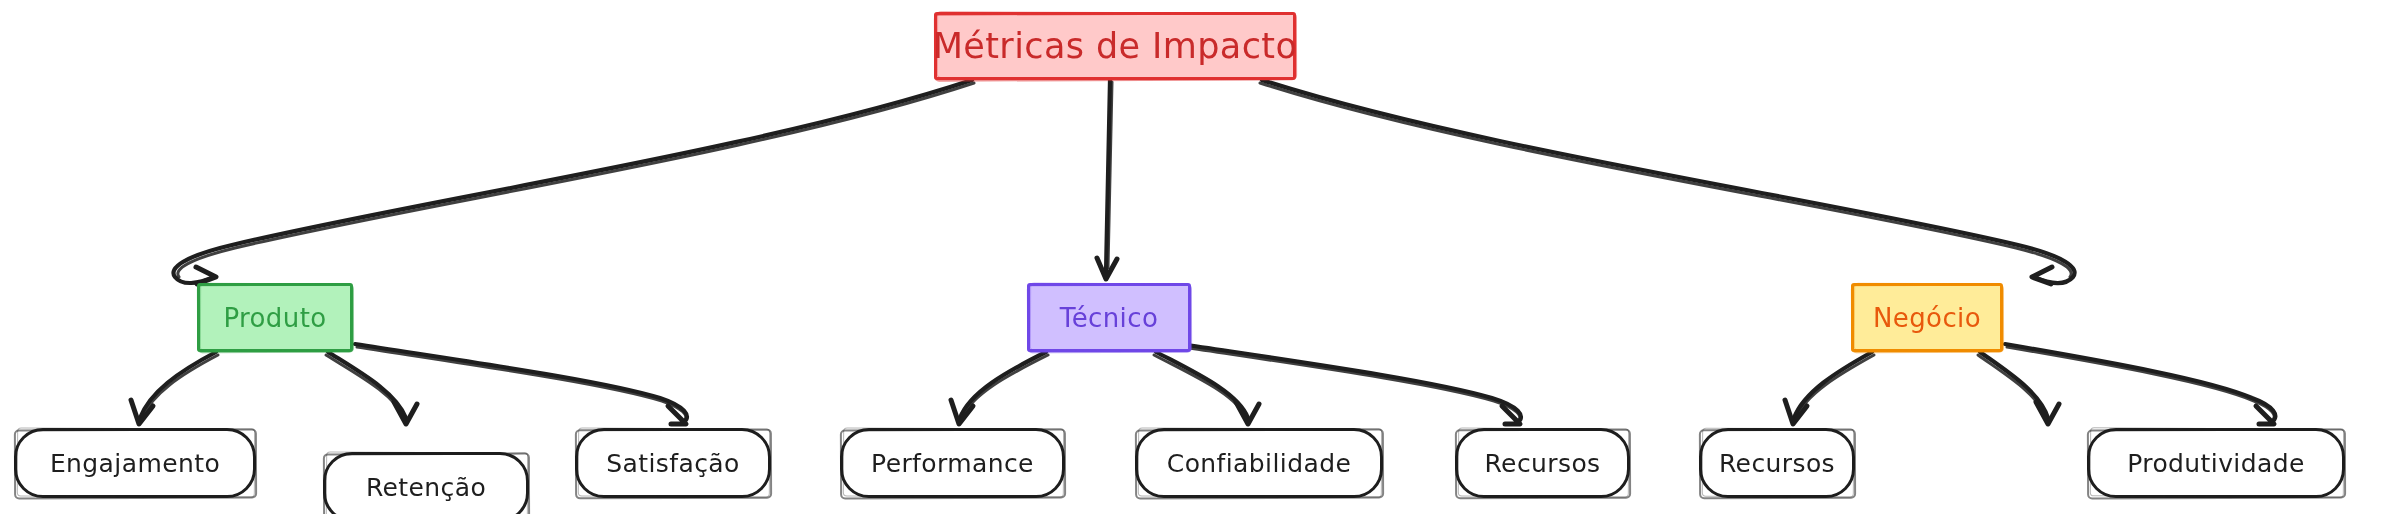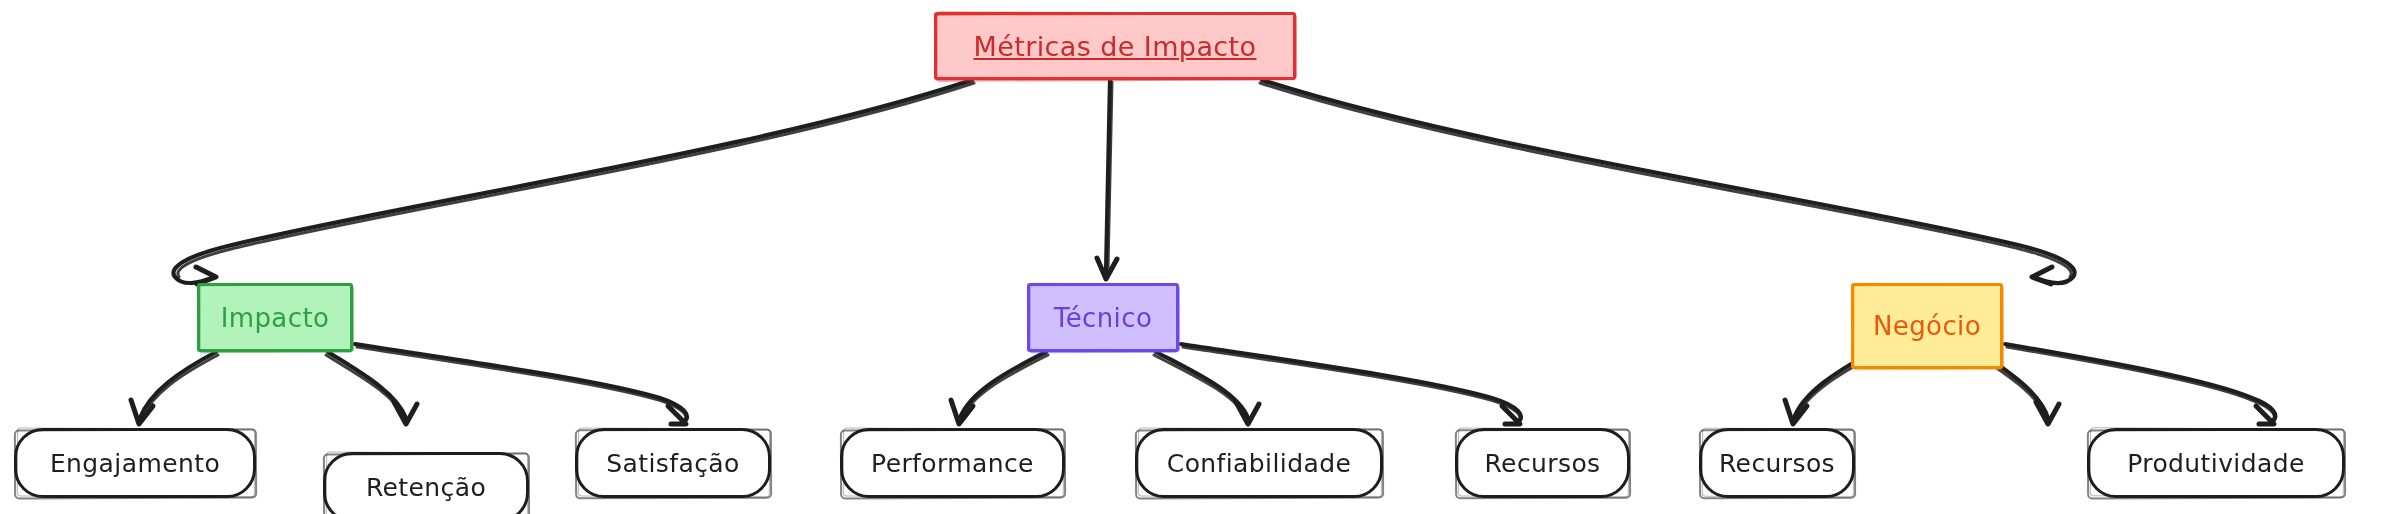--- a/index.html
+++ b/index.html
@@ -65,41 +65,41 @@
     pointer-events:none;
   }
 
   
   #node-root{
     left:934px; top:12px; width:362px; height:68px;
     background:#ffc9c9;
     color:#e03131;
     border-color:#e03131;
   }
-  #node-root .label{ color:#c92a2a; font-size:27px;text-decoration:underline; }
+  #node-root .label{ color:#c92a2a; font-size:35px; }
 
   
   #node-produto{
     left:197px; top:283px; width:156px; height:69px;
     background:#b2f2bb;
     color:#2f9e44;
     border-color:#2f9e44;
   }
   #node-produto .label{ color:#2f9e44; font-size:26px; }
 
   #node-tecnico{
-    left:1027px; top:283px; width:152px; height:69px;
+    left:1027px; top:283px; width:164px; height:69px;
     background:#d0bfff;
     color:#7048e8;
     border-color:#7048e8;
   }
   #node-tecnico .label{ color:#6741d9; font-size:26px; }
 
   #node-negocio{
-    left:1851px; top:283px; width:152px; height:86px;
+    left:1851px; top:283px; width:152px; height:69px;
     background:#ffec99;
     color:#f08c00;
     border-color:#f08c00;
   }
   #node-negocio .label{ color:#e8590c; font-size:26px; }
 
   
   .leaf{
     background:#ffffff;
     color:#1e1e1e;
@@ -205,21 +205,21 @@
       <path class="e2" d="M 2007 347 C 2112 365 2212 383 2254 401 C 2272 408 2278 416 2272 421"></path>
       <path class="ah" d="M 2256 406 L 2274 424 L 2259 424"></path>
     </g>
   </svg>
 
   <div class="node sketch" id="node-root">
     <span class="label">Métricas de Impacto</span>
   </div>
 
   <div class="node sketch" id="node-produto">
-    <span class="label">Impacto</span>
+    <span class="label">Produto</span>
   </div>
 
   <div class="node sketch" id="node-tecnico">
     <span class="label">Técnico</span>
   </div>
 
   <div class="node sketch" id="node-negocio">
     <span class="label">Negócio</span>
   </div>
 

